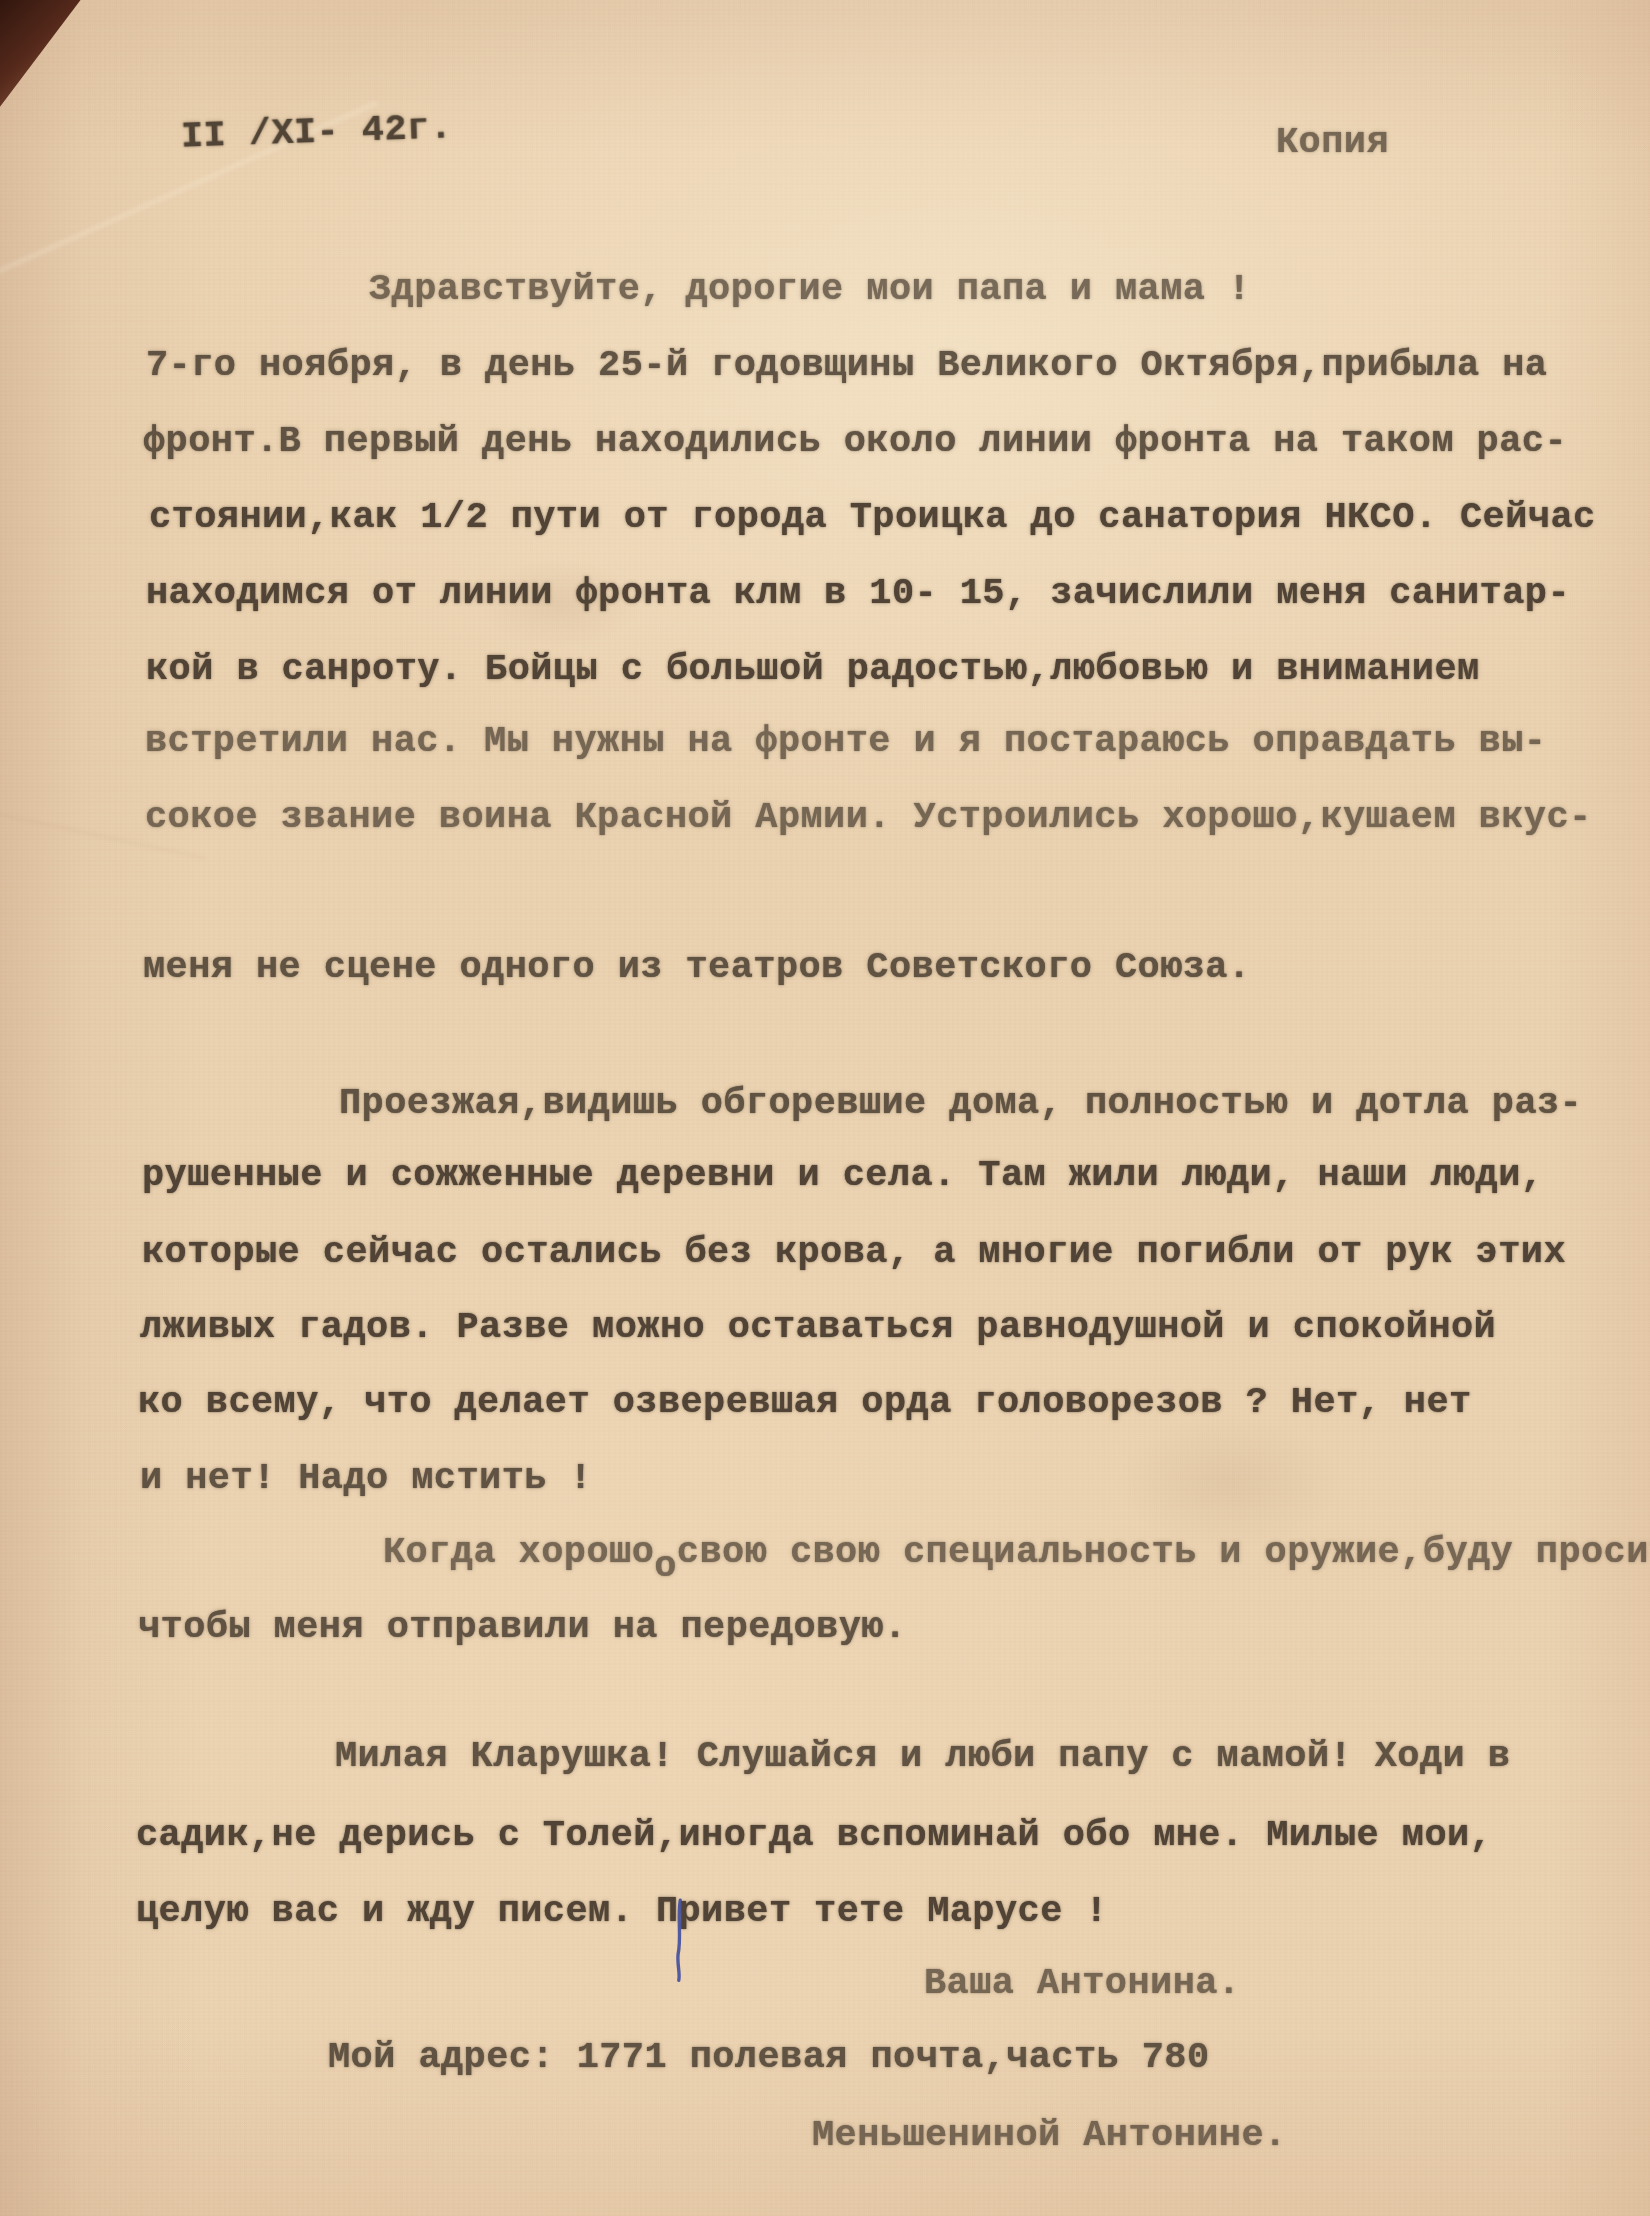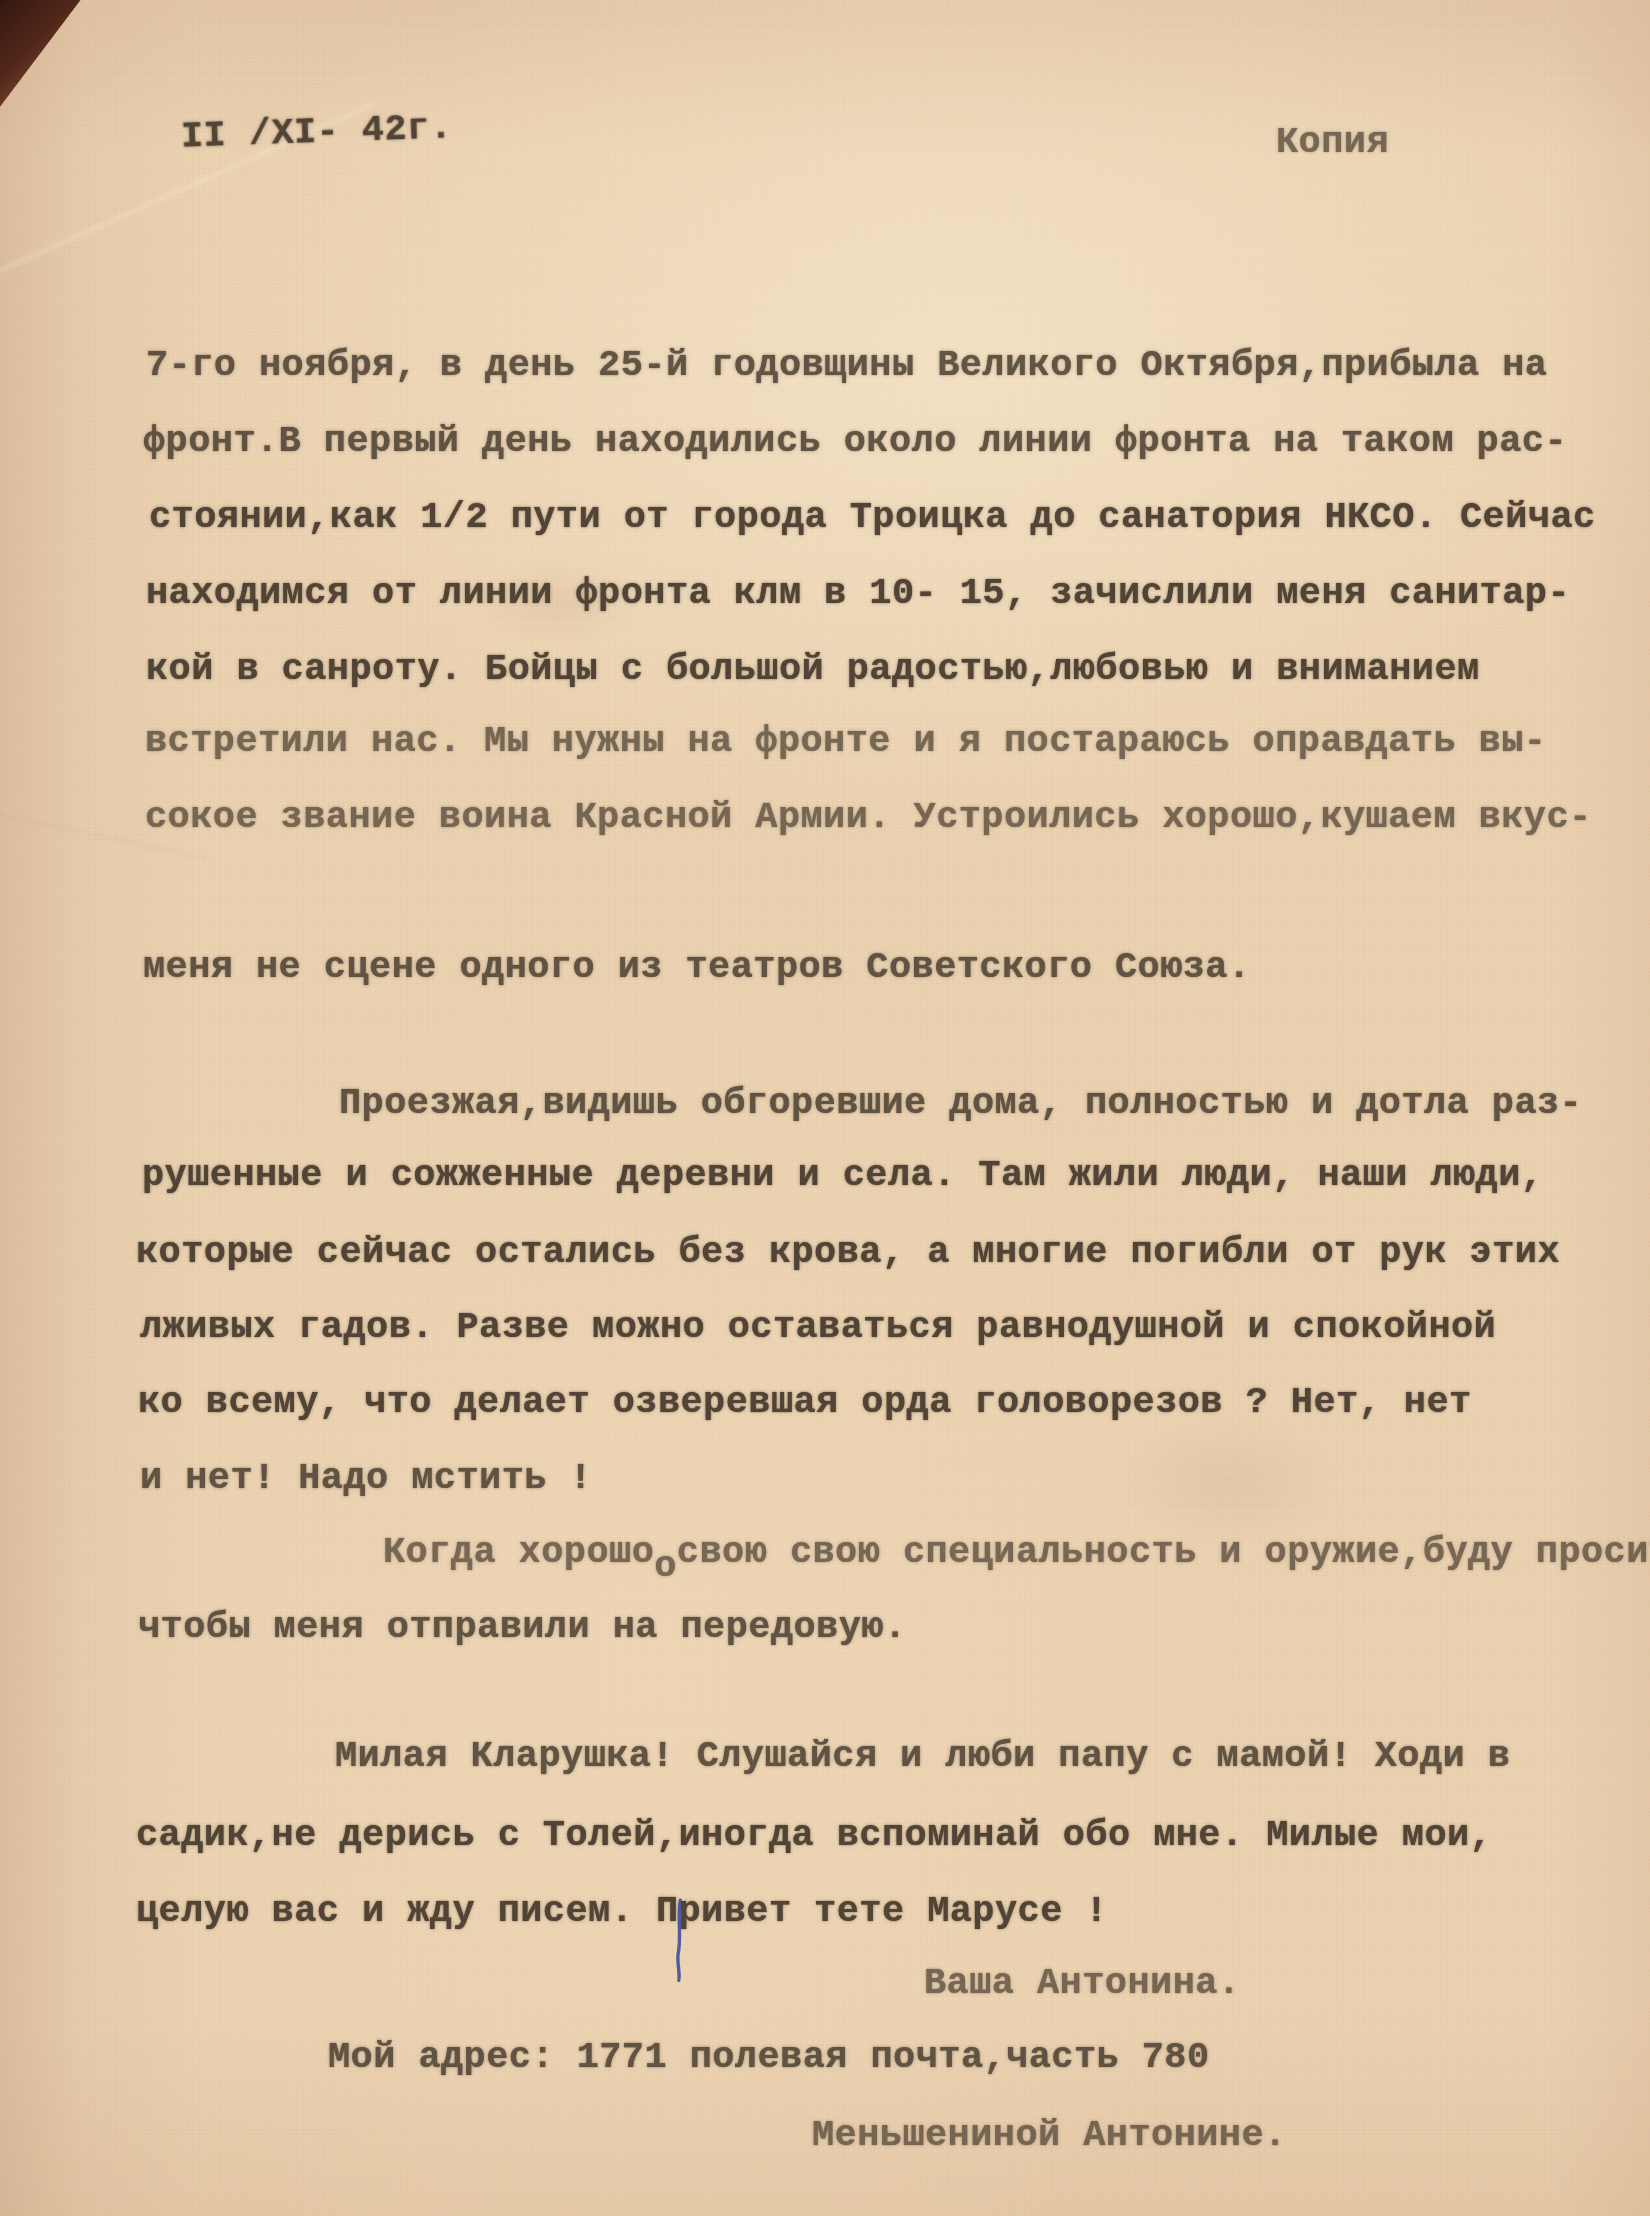--- a/index.html
+++ b/index.html
@@ -67,33 +67,34 @@
 
   <div class="corner-shadow"></div>
   <div class="crease"></div>
   <div class="crease2"></div>
   <div class="stain" style="left:477px;top:559px;width:164px;height:89px;"></div>
   <div class="stain" style="left:1117px;top:1415px;width:223px;height:134px;"></div>
 
   <div class="tline light" style="left:1276px;top:83px;margin-top:40px;">Копия</div>
   <div class="tline dark" style="left:181px;top:113px;transform:rotate(-2deg);">II /XI- 42г.</div>
 
+  <div class="tline light" style="left:369px;top:270px;">Здравствуйте, дорогие мои папа и мама !</div>
 
   <div class="tline" style="left:146px;top:346px;">7-го ноября, в день 25-й годовщины Великого Октября,прибыла на</div>
   <div class="tline" style="left:143px;top:422px;">фронт.В первый день находились около линии фронта на таком рас-</div>
   <div class="tline dark" style="left:149px;top:498px;">стоянии,как 1/2 пути от города Троицка до санатория НКСО. Сейчас</div>
   <div class="tline dark" style="left:146px;top:574px;">находимся от линии фронта клм в 10- 15, зачислили меня санитар-</div>
   <div class="tline dark" style="left:146px;top:650px;">кой в санроту. Бойцы с большой радостью,любовью и вниманием</div>
   <div class="tline light" style="left:145px;top:722px;">встретили нас. Мы нужны на фронте и я постараюсь оправдать вы-</div>
   <div class="tline light" style="left:145px;top:798px;">сокое звание воина Красной Армии. Устроились хорошо,кушаем вкус-</div>
   <div class="tline" style="left:143px;top:948px;">меня не сцене одного из театров Советского Союза.</div>
 
   <div class="tline" style="left:339px;top:1084px;">Проезжая,видишь обгоревшие дома, полностью и дотла раз-</div>
   <div class="tline dark" style="left:142px;top:1156px;">рушенные и сожженные деревни и села. Там жили люди, наши люди,</div>
-  <div class="tline dark" style="left:136px;top:1233px;">которые сейчас остались без крова, а многие погибли от рук этих</div>
+  <div class="tline dark" style="left:142px;top:1233px;">которые сейчас остались без крова, а многие погибли от рук этих</div>
   <div class="tline dark" style="left:140px;top:1308px;">лживых гадов. Разве можно оставаться равнодушной и спокойной</div>
   <div class="tline dark" style="left:138px;top:1383px;">ко всему, что делает озверевшая орда головорезов ? Нет, нет</div>
   <div class="tline" style="left:140px;top:1459px;">и нет! Надо мстить !</div>
 
   <div class="tline light" style="left:339px;top:1533px;margin-left:44px;"><span>Когда хорошо</span><span class="dropped">о</span><span>свою свою специальность и оружие,буду просить</span></div>
 
   <div class="tline" style="left:138px;top:1608px;">чтобы меня отправили на передовую.</div>
 
   <div class="tline" style="left:335px;top:1737px;">Милая Кларушка! Слушайся и люби папу с мамой! Ходи в</div>
   <div class="tline dark" style="left:136px;top:1816px;">садик,не дерись с Толей,иногда вспоминай обо мне. Милые мои,</div>

